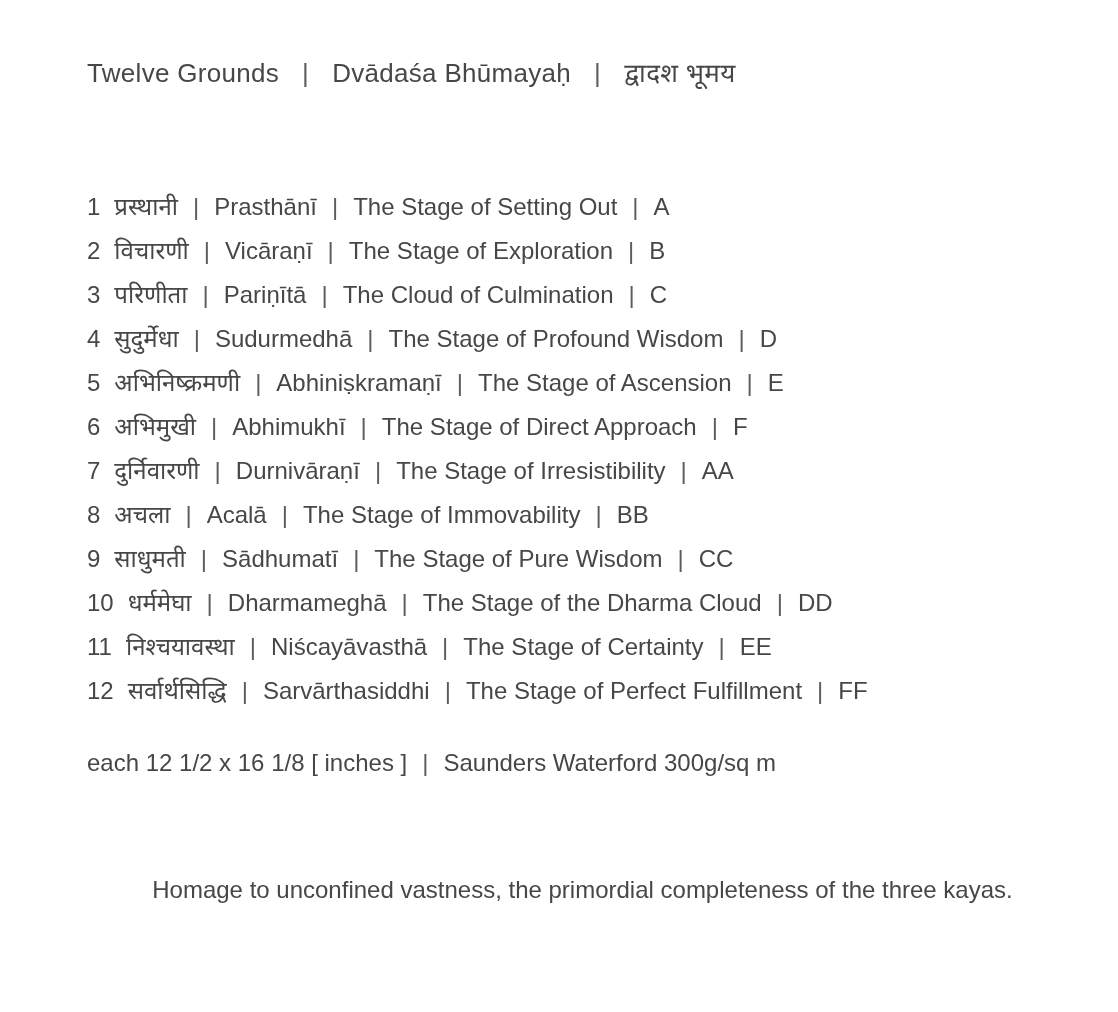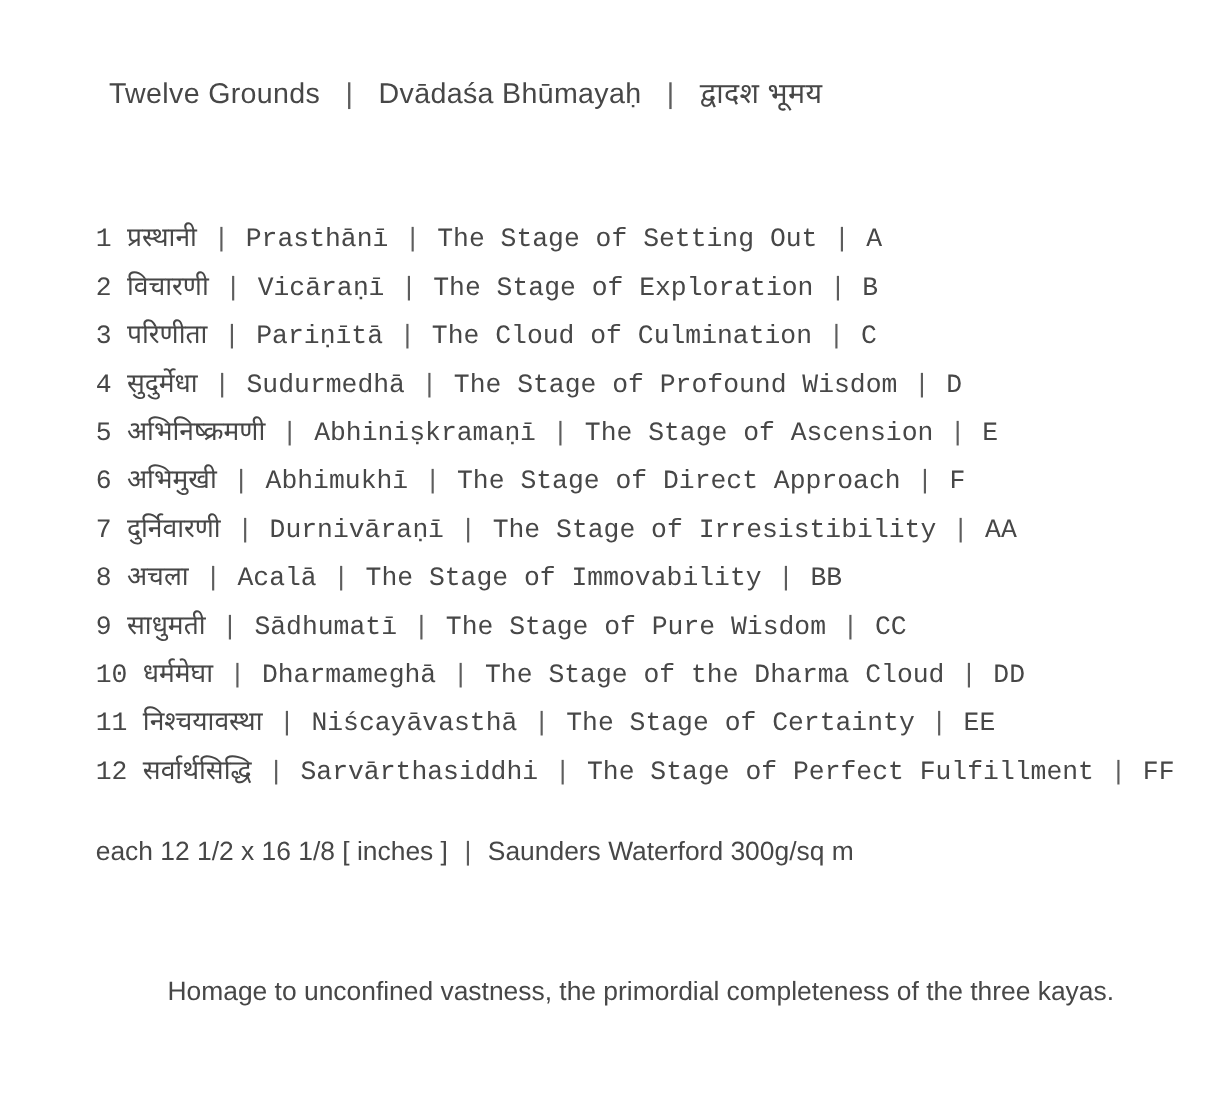--- a/index.html
+++ b/index.html
@@ -11,38 +11,37 @@
     width: 1118px;
     height: 1012px;
     overflow: hidden;
     font-family: "Liberation Sans", "DejaVu Sans", sans-serif;
     color: #474747;
   }
   .page {
     padding: 56px 40px 0 87px;
   }
   .title {
-    margin: 12px;
+    margin: 0;
     font-size: 26px;
     font-weight: 400;
     line-height: 34px;
     letter-spacing: 0.3px;
     white-space: nowrap;
   }
   .title .sep {
     margin: 0 23px;
   }
   .grounds-list {
     margin-top: 95px;
   }
   .row {
     font-size: 24px;
     line-height: 44px;
     white-space: nowrap;
-    font-family: Liberation Mono, monospace;
   }
   .num {
     margin-right: 14px;
   }
   .sep {
     margin: 0 15px;
     color: #5d5d5d;
   }
   .details {
     margin: 34px 0 0 0;

